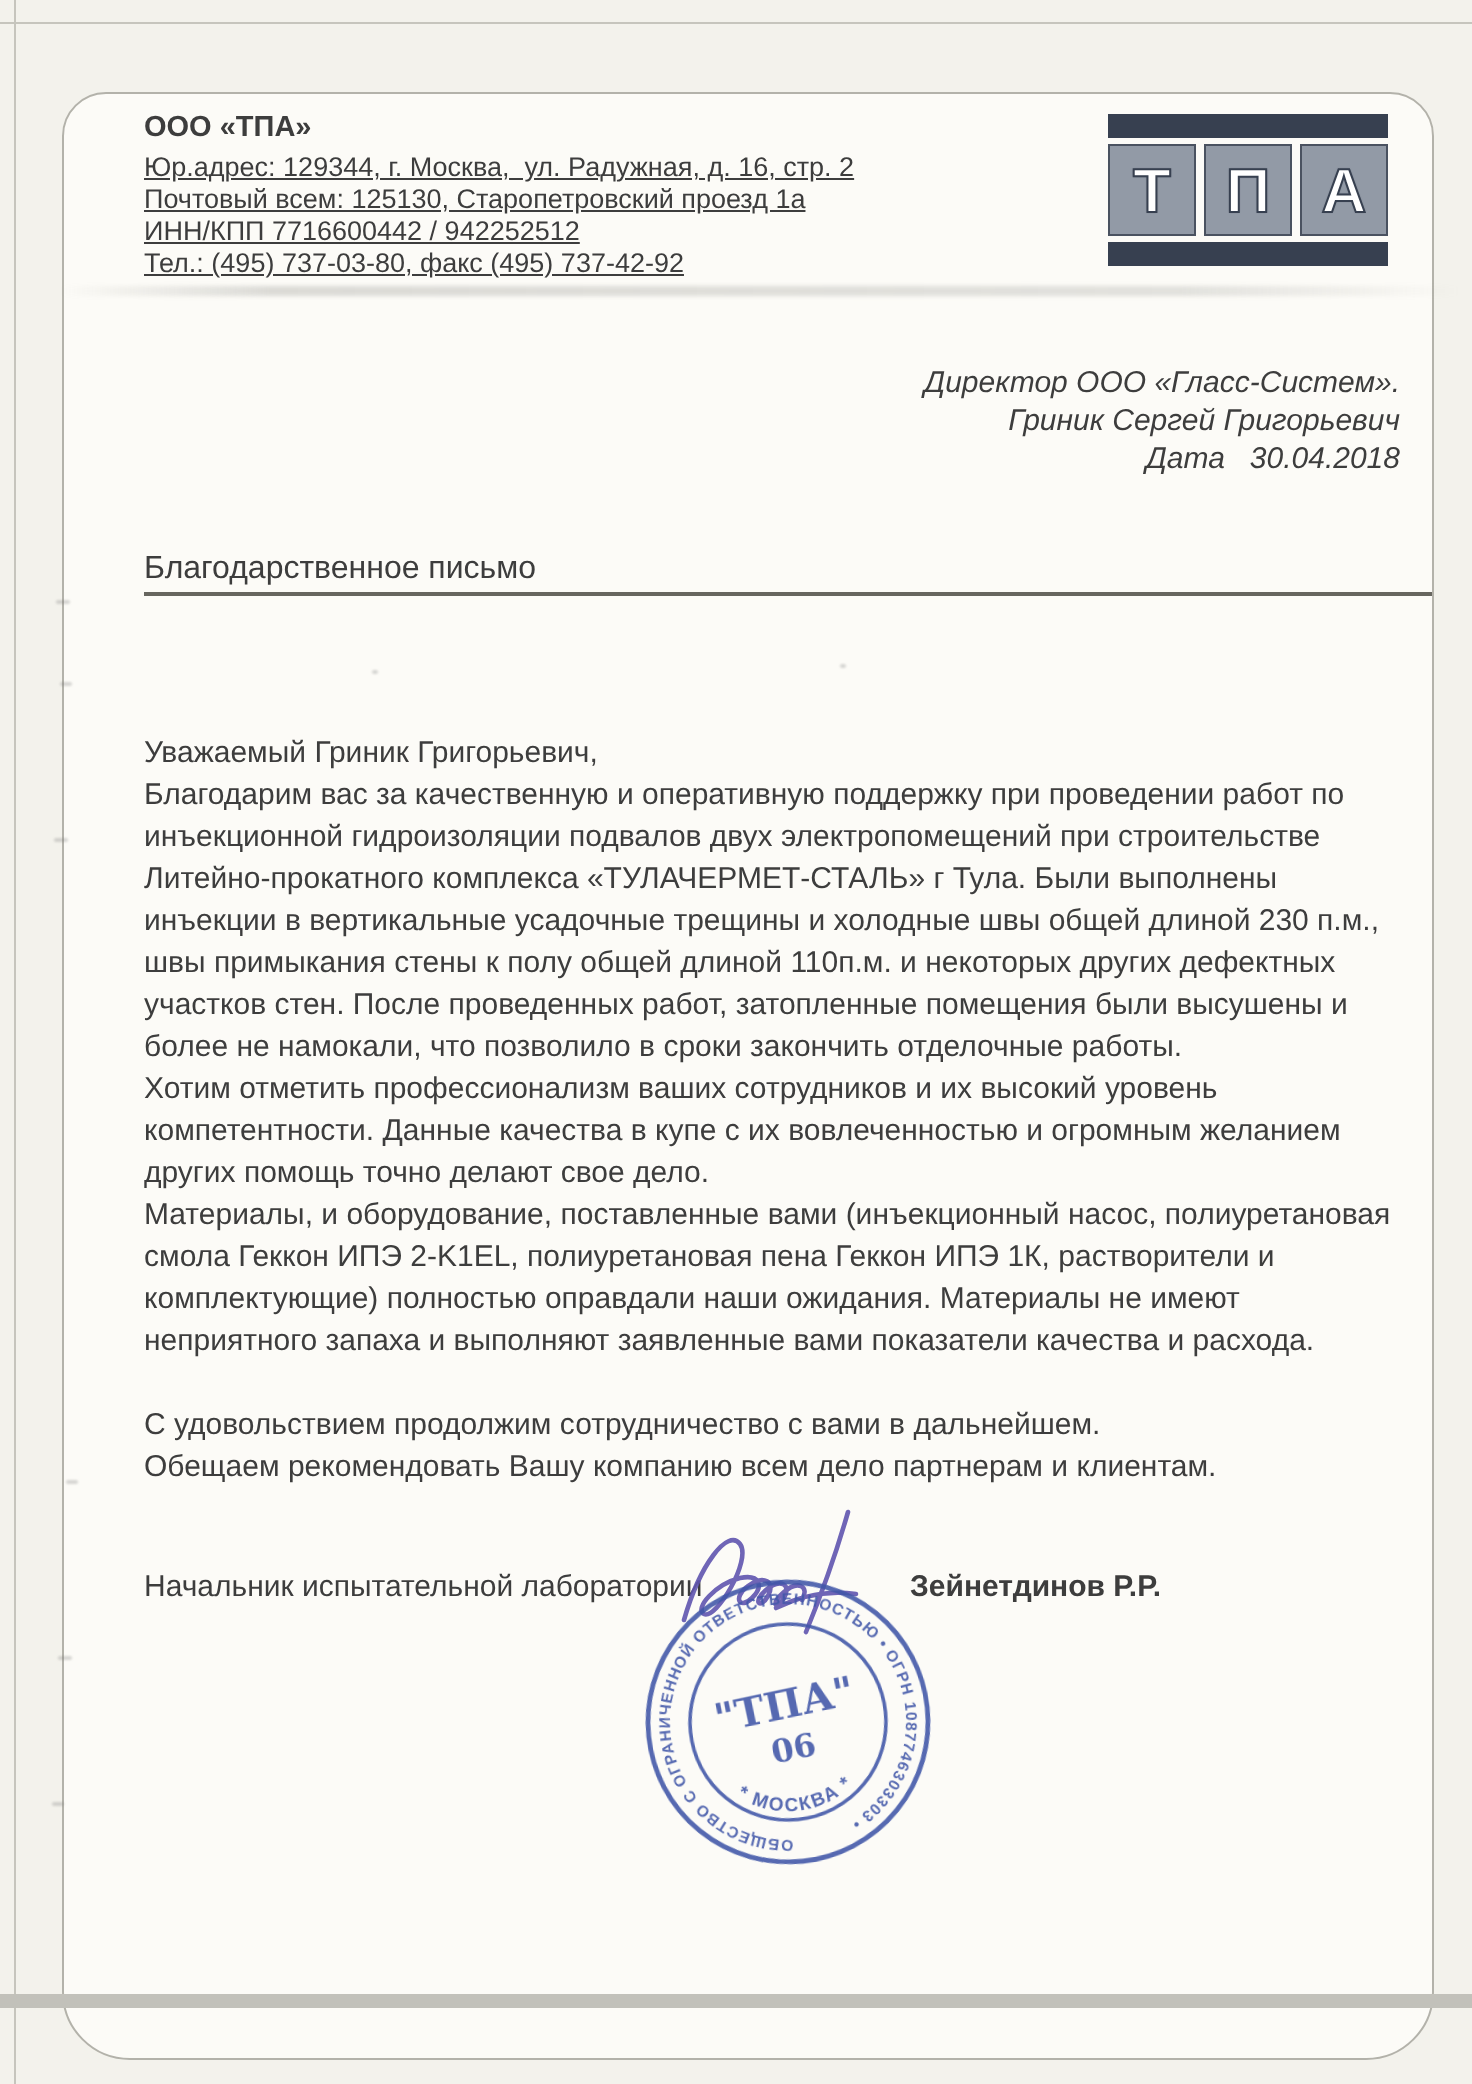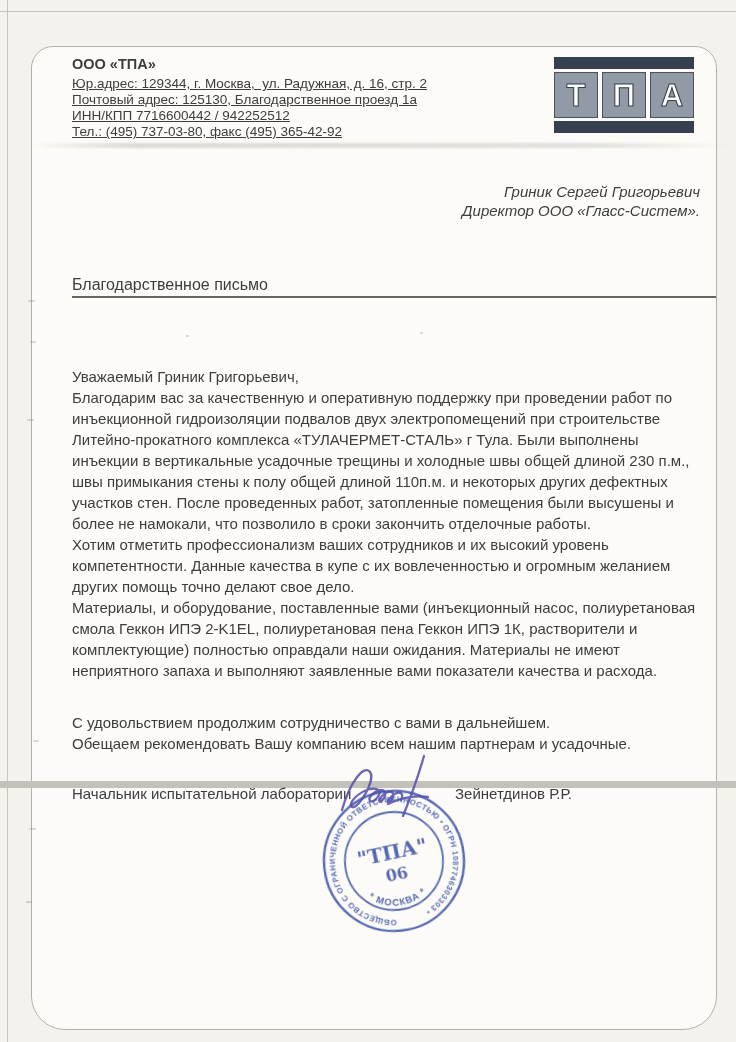--- a/index.html
+++ b/index.html
@@ -3,21 +3,21 @@
 <meta charset="utf-8">
 <style>
   html,body { margin:0; padding:0; }
   body {
     width:736px; height:1042px;
     background:#f3f2ec;
     font-family:"Liberation Sans", sans-serif;
     color:#3d3d3d;
     overflow:hidden;
   }
-  .scan { position:relative; width:736px; height:788px; }
+  .scan { position:relative; width:736px; height:1004px; }
 
   
   .outer-top { position:absolute; left:0; top:11px; width:736px; height:1px; background:#c6c5bd; }
   .outer-left { position:absolute; left:7px; top:0; width:1px; height:1042px; background:#c6c5bd; }
   .page-border {
     position:absolute; left:31px; top:46px; width:686px; height:984px;
     border:1px solid #b3b2aa; border-radius:22px 22px 34px 34px;
     background:#fcfbf7; box-sizing:border-box;
   }
   .bottom-strip { position:absolute; left:0; bottom:0; width:736px; height:7px; background:#c2c1ba; }
@@ -46,25 +46,25 @@
   .addressee { position:absolute; right:36px; top:182px; text-align:right; font-style:italic; font-size:15px; line-height:19px; }
   .addressee .date { white-space:pre; }
 
   
   .title { position:absolute; left:72px; top:276px; font-size:16px; }
   .title-rule { position:absolute; left:72px; top:296px; width:644px; height:2px; background:#67665f; }
 
   
   .body { position:absolute; left:72px; top:366px; width:628px; font-size:15px; line-height:21px; }
   .body p { margin:0; }
-  .body p.gap-before { margin-top:31px; }
+  .body p.gap-before { margin-top:21px; }
 
   
   .sig-label { position:absolute; left:72px; top:785px; font-size:15px; }
-  .sig-name  { position:absolute; left:455px; top:785px; font-size:15px; }
+  .sig-name  { position:absolute; left:455px; top:785px; font-size:15px;font-weight:bold; }
 
   
   .stamp { position:absolute; left:318px; top:785px; width:152px; height:152px;
            transform:rotate(-6deg); opacity:.88; filter:blur(.3px); }
   .autograph { position:absolute; left:330px; top:752px; width:112px; height:72px;
                opacity:.9; filter:blur(.2px); }
 
   
   .streak { position:absolute; left:30px; top:143px; width:700px; height:5px; border-radius:3px;
     background:linear-gradient(to right, rgba(150,150,145,0), rgba(150,150,145,.32) 15%, rgba(150,150,145,.26) 80%, rgba(150,150,145,0));
@@ -77,56 +77,57 @@
 <div class="scan">
 
   <div class="outer-top"></div>
   <div class="outer-left"></div>
   <div class="page-border"></div>
   <div class="bottom-strip"></div>
 
   <div class="header">
     <div class="company-name">ООО «ТПА»</div>
     <div class="header-line">Юр.адрес: 129344, г. Москва,  ул. Радужная, д. 16, стр. 2</div>
-    <div class="header-line">Почтовый адрес: 125130, Благодарственное проезд 1а</div>
+    <div class="header-line">Почтовый всем: 125130, Старопетровский проезд 1а</div>
     <div class="header-line">ИНН/КПП 7716600442 / 942252512</div>
-    <div class="header-line">Тел.: (495) 737-03-80, факс (495) 365-42-92</div>
+    <div class="header-line">Тел.: (495) 737-03-80, факс (495) 737-42-92</div>
   </div>
 
   <div class="logo">
     <div class="logo-bar"></div>
     <div class="logo-tiles">
       <div class="logo-tile">
         <span class="logo-letter">Т</span>
       </div>
       <div class="logo-tile">
         <span class="logo-letter">П</span>
       </div>
       <div class="logo-tile">
         <span class="logo-letter">А</span>
       </div>
     </div>
     <div class="logo-bar"></div>
   </div>
 
   <div class="addressee">
+    <div>Директор ООО «Гласс-Систем».</div>
     <div>Гриник Сергей Григорьевич</div>
-    <div>Директор ООО «Гласс-Систем».</div>
+    <div class="date">Дата   30.04.2018</div>
   </div>
 
   <div class="title">Благодарственное письмо</div>
   <div class="title-rule"></div>
 
   <div class="body">
     <p>Уважаемый Гриник Григорьевич,</p>
     <p>Благодарим вас за качественную и оперативную поддержку при проведении работ по инъекционной гидроизоляции подвалов двух электропомещений при строительстве Литейно-прокатного комплекса «ТУЛАЧЕРМЕТ-СТАЛЬ» г Тула. Были выполнены инъекции в вертикальные усадочные трещины и холодные швы общей длиной 230 п.м., швы примыкания стены к полу общей длиной 110п.м. и некоторых других дефектных участков стен. После проведенных работ, затопленные помещения были высушены и более не намокали, что позволило в сроки закончить отделочные работы.</p>
     <p>Хотим отметить профессионализм ваших сотрудников и их высокий уровень компетентности. Данные качества в купе с их вовлеченностью и огромным желанием других помощь точно делают свое дело.</p>
     <p>Материалы, и оборудование, поставленные вами (инъекционный насос, полиуретановая смола Геккон ИПЭ 2-K1EL, полиуретановая пена Геккон ИПЭ 1К, растворители и комплектующие) полностью оправдали наши ожидания. Материалы не имеют неприятного запаха и выполняют заявленные вами показатели качества и расхода.</p>
     <p class="gap-before">С удовольствием продолжим сотрудничество с вами в дальнейшем.</p>
-    <p>Обещаем рекомендовать Вашу компанию всем нашим партнерам и усадочные.</p>
+    <p>Обещаем рекомендовать Вашу компанию всем дело партнерам и клиентам.</p>
   </div>
 
   <div class="sig-label">Начальник испытательной лаборатории</div>
   <div class="sig-name">Зейнетдинов Р.Р.</div>
 
   <svg class="autograph" viewBox="0 0 112 72">
     <g fill="none" stroke="#6055b0" stroke-width="2.3" stroke-linecap="round">
       <path d="M 12,58 C 20,30 34,12 40,20 C 46,28 28,58 22,55 C 17,52 28,40 40,37 C 50,35 52,41 46,47 C 40,53 36,47 44,41 C 52,35 58,39 54,46 C 50,53 46,49 53,43 C 60,37 66,40 62,47 C 58,54 55,50 62,44 C 69,38 75,41 71,48"></path>
       <path d="M 94,4 C 90,18 82,42 73,64"></path>
       <path d="M 58,52 C 70,46 84,43 98,45"></path>

